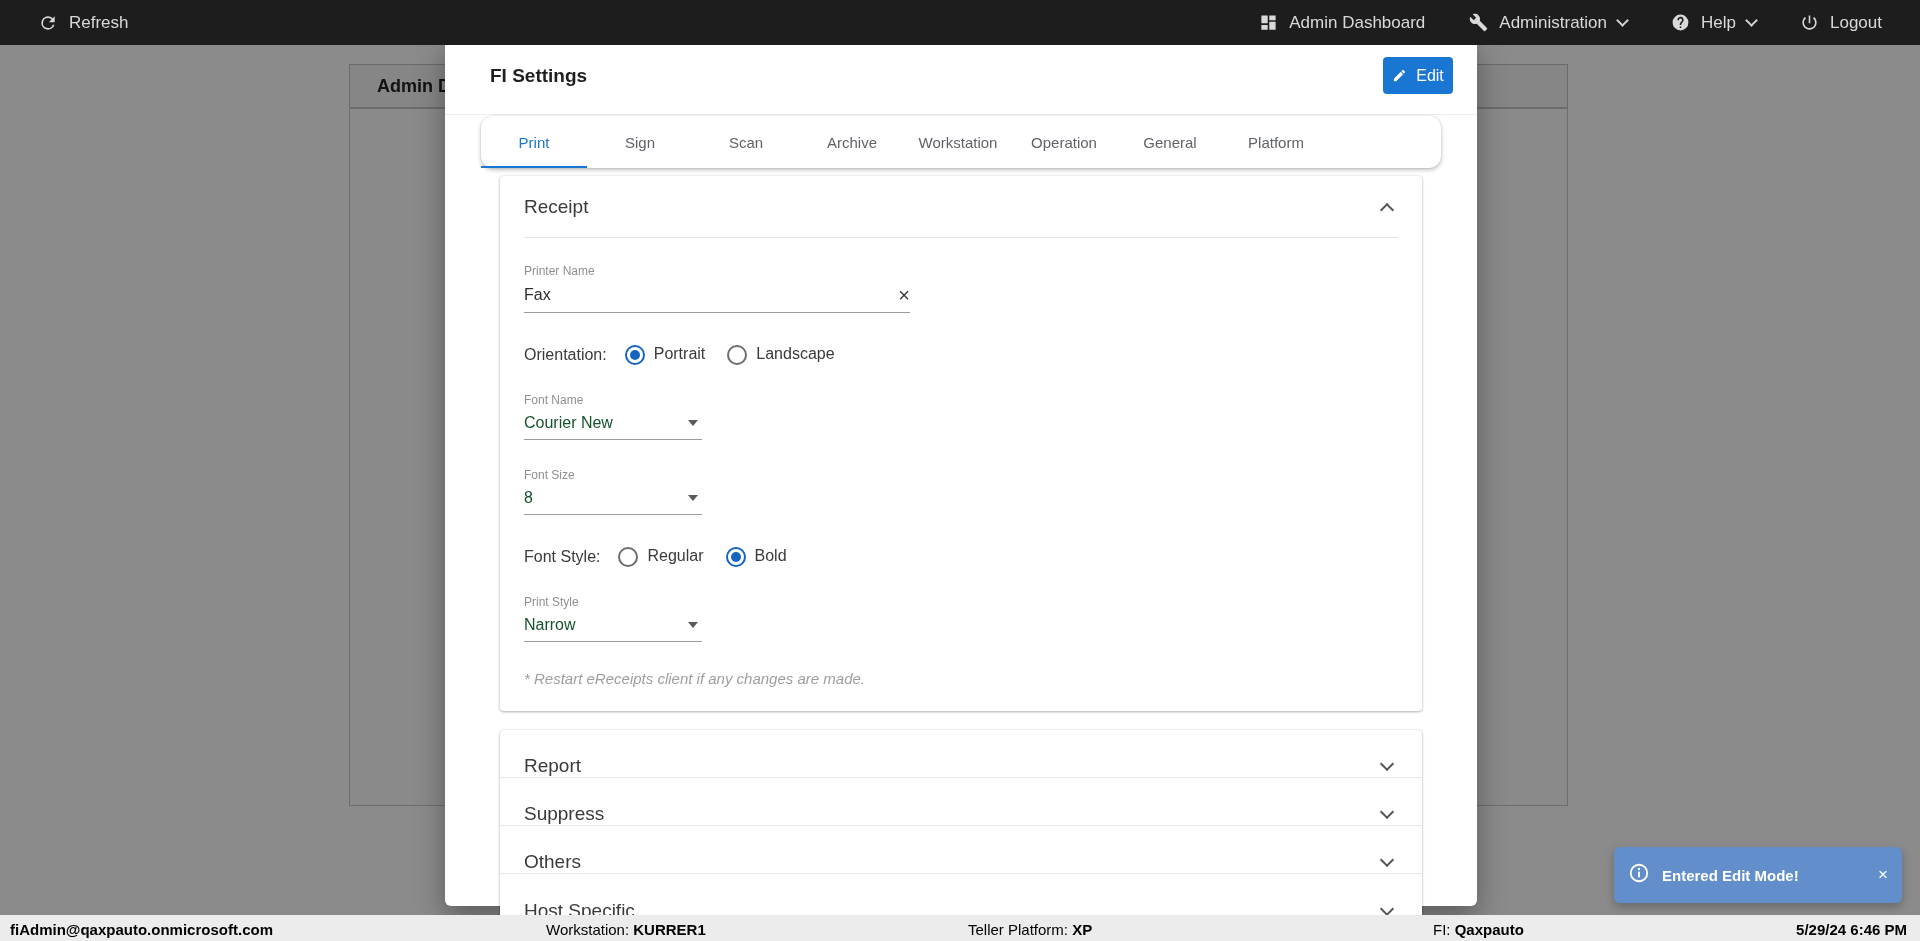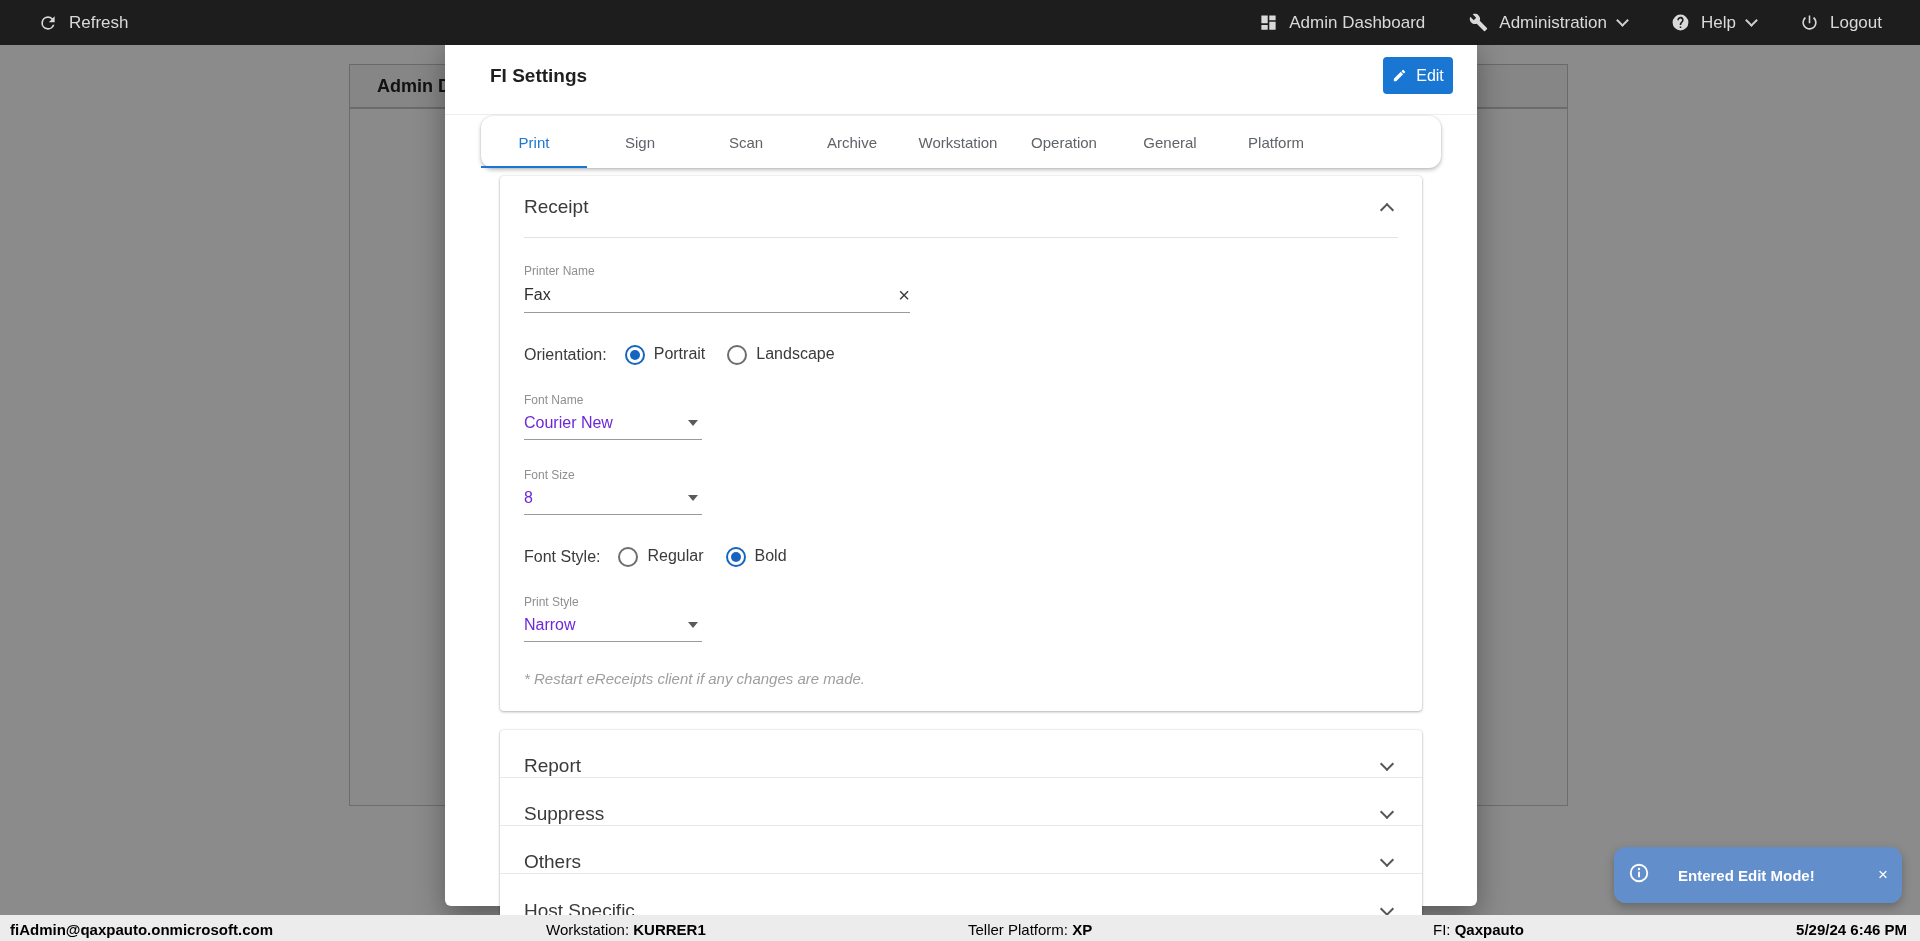--- a/index.html
+++ b/index.html
@@ -68,21 +68,21 @@
 
   .form-row { display:flex; align-items:center; margin-top:32px; font-size:16px; color:#3a3a3a; }
   .row-label { margin-right:18px; }
   .radio-opt { display:flex; align-items:flex-start; gap:9px; margin-right:22px; cursor:pointer; }
   .radio { width:20px; height:20px; border-radius:50%; border:2px solid #6d6d6d; position:relative; }
   .radio.checked { border-color:#1565c0; }
   .radio.checked::after { content:""; position:absolute; inset:3px; border-radius:50%; background:#1565c0; }
 
   .select-group { margin-top:28px; width:178px; }
   .select-value { display:flex; align-items:center; border-bottom:1px solid #9b9b9b;
-                  padding:4px 0 7px; font-size:16px; color:#6d28d9; margin-top:3px; cursor:pointer; }
+                  padding:4px 0 7px; font-size:16px; color:#14532d; margin-top:3px; cursor:pointer; }
   .select-caret { margin-left:auto; margin-right:4px; width:0; height:0;
                   border-left:5px solid transparent; border-right:5px solid transparent;
                   border-top:6px solid #5a5a5a; }
 
   .note { margin-top:28px; font-style:italic; color:#9e9e9e; font-size:15px; }
 
   .section-row { height:48px; display:flex; align-items:flex-end; padding:0 24px;
                  font-size:19px; color:#3a3a3a; border-bottom:1px solid #e8e8e8; cursor:pointer; }
   .section-row:last-child { border-bottom:none; }
 
@@ -92,22 +92,22 @@
   .footer > span { position:absolute; top:6px; white-space:nowrap; }
   .f-email { left:10px; font-weight:bold; }
   .f-ws { left:546px; }
   .f-tp { left:928px;margin-left:40px; }
   .f-fi { left:1433px; }
   .f-dt { right:13px; font-weight:bold; }
   .f-val { font-weight:bold; }
 
   
   .toast { position:absolute; right:18px; bottom:38px; width:288px; height:56px;
-           background:rgba(91,143,214,0.85); border-radius:12px; z-index:40;
-           display:flex; align-items:center; padding:0 14px; gap:28px;
+           background:rgba(91,143,214,0.85); border-radius:6px; z-index:40;
+           display:flex; align-items:center; padding:0 14px; gap:12px;
            box-shadow:0 4px 10px rgba(0,0,0,0.25);margin-left:26px; }
   .toast-msg { color:#fff; font-weight:bold; font-size:15px; }
   .toast-x { margin-left:auto; color:#fff; font-size:17px; cursor:pointer; }
 </style>
 </head>
 <body>
 
 <header class="topbar">
   <div class="tb-item tb-left">
     <span class="tb-icon">

